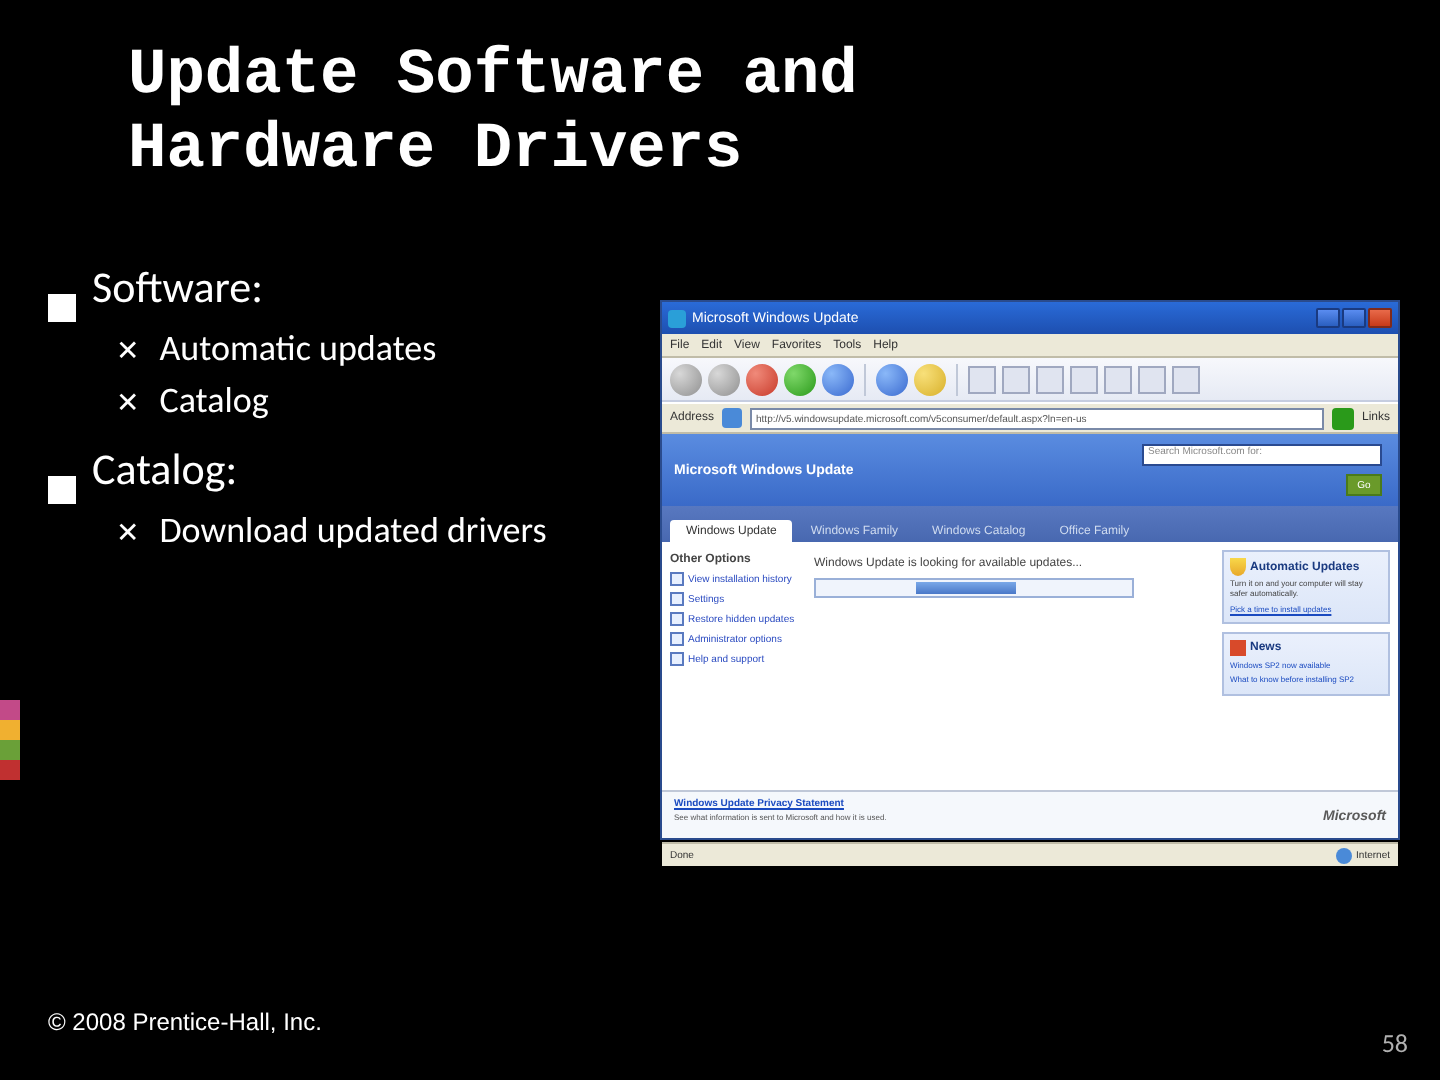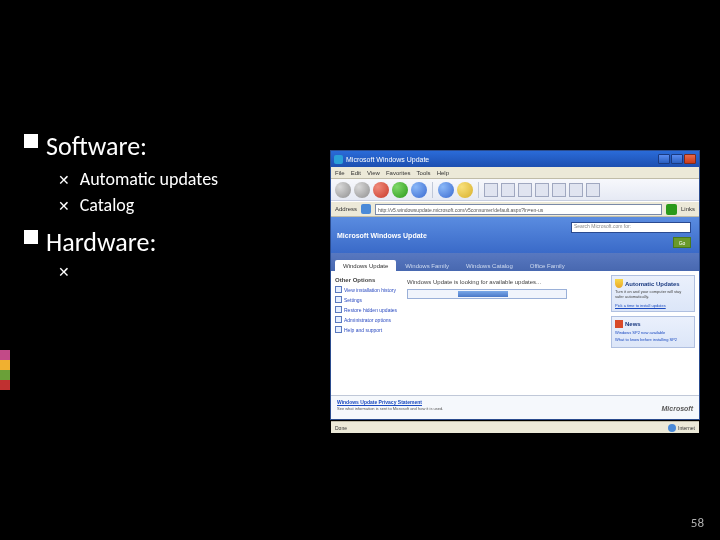--- a/index.html
+++ b/index.html
@@ -26,22 +26,22 @@
   }
   .content {
     position: absolute;
     top: 130px;
     left: 24px;
     width: 300px;
     color: #fff;
   }
   .lvl1 {
     display: flex;
-    align-items: flex-start;
-    font-size: 26px;
+    align-items: flex-end;
+    font-size: 22px;
     margin-bottom: 6px;
   }
   .lvl1 .bullet {
     width: 14px;
     height: 14px;
     background: #fff;
     margin-right: 8px;
     flex: none;
     position: relative;
     top: 4px;
@@ -259,41 +259,46 @@
     width: 10px;
   }
   .accent .b { height: 10px; }
   .b1{background:#c24a88;} .b2{background:#f0b030;} .b3{background:#6aa038;} .b4{background:#c03030;}
 </style>
 </head>
 <body>
 
 <div class="slide">
 
+  <div class="title">
+    <span>Update Software and</span><br>
+    <span>Hardware Drivers</span>
+  </div>
 
   <div class="content">
     <div class="lvl1">
       <span class="bullet"></span>
       <span>Software:</span>
     </div>
     <div class="lvl2">
       <span class="bullet">✕</span>
       <span>Automatic updates</span>
     </div>
     <div class="lvl2">
       <span class="bullet">✕</span>
       <span>Catalog</span>
     </div>
 
     <div class="lvl1" style="margin-top:10px">
       <span class="bullet"></span>
-      <span>Hardware:</span>
+      <span>Catalog:</span>
     </div>
     <div class="lvl2">
       <span class="bullet">✕</span>
+      <span>Download updated drivers</span>
     </div>
   </div>
 
   <div class="accent">
     <div class="b b1"></div>
       <div class="b b2"></div>
       <div class="b b3"></div>
       <div class="b b4"></div>
   </div>
 
@@ -415,14 +420,15 @@
     <div class="ie-status">
       <span>Done</span>
       <span class="sp"></span>
       <span class="zone">
         <span class="ico"></span>
         <span>Internet</span>
       </span>
     </div>
   </div>
 
+  <div class="copyright">© 2008 Prentice-Hall, Inc.</div>
   <div class="slidenum">58</div>
 </div>
 
 </body></html>

